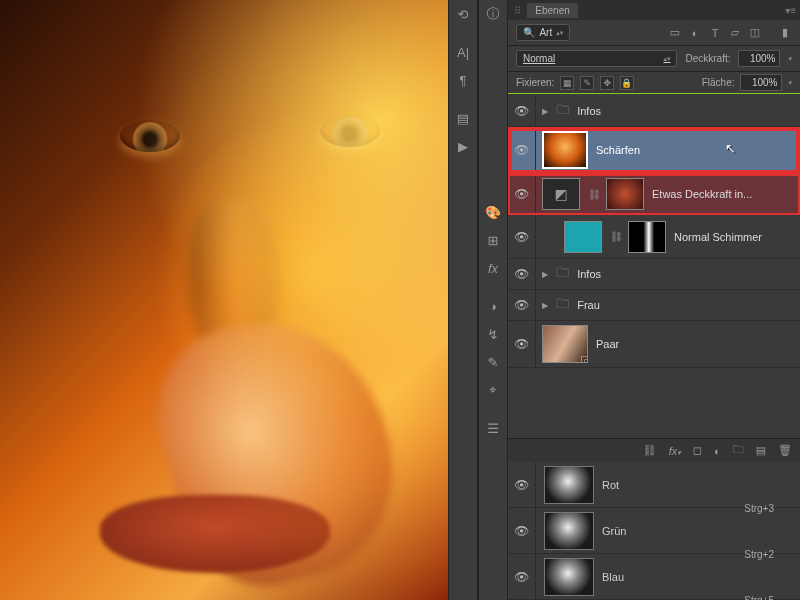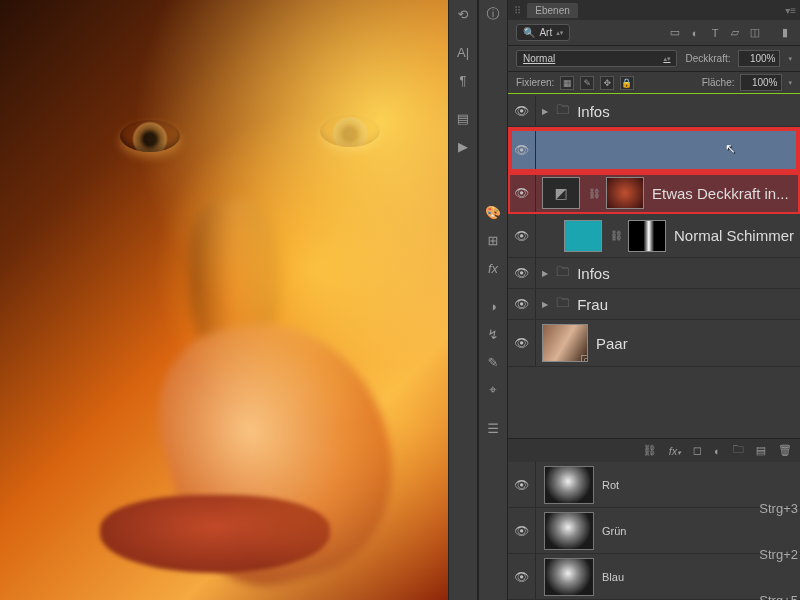--- a/index.html
+++ b/index.html
@@ -49,35 +49,35 @@
     .thumb.sel { border: 2px solid #fff; }
     .thumb.big { width: 46px; height: 38px; }
     .thumb.fire { background: radial-gradient(circle at 50% 40%, #fcb659, #cf5a10, #190a03); }
     .thumb.teal { background: #1aa5b0; }
     .thumb.mask { background: linear-gradient(90deg, #000, #000 40%, #fff 55%, #000 70%); }
     .thumb.adj { background: #2a2a2a; display: flex; align-items: center; justify-content: center; color: #999; font-size: 14px; }
     .thumb.paar { background: linear-gradient(120deg, #8b5f46, #d9b194, #3a2416); }
     .link-ic { width: 10px; color: #999; font-size: 10px; }
     .fold-tgl { color: #999; font-size: 8px; }
     .fold-ic { color: #888; font-size: 13px; }
-    .layer-name { font-size: 15px; color: #ddd; }
+    .layer-name { font-size: 11px; color: #ddd; }
     .layer-row.highlighted .layer-name { color: #fff; }
     
     .cursor { position: absolute; right: 64px; top: 14px; font-size: 13px; color: #fff; text-shadow: 1px 1px 1px #000; pointer-events: none; }
     
     .bottom-icons { height: 24px; display: flex; align-items: center; justify-content: flex-end; padding: 0 8px; gap: 12px; font-size: 11px; color: #999; background: #343434; border-top: 1px solid #222; }
     
     .channels-head { height: 20px; background: #2e2e2e; display: flex; align-items: center; gap: 10px; padding: 0 8px; font-size: 10px; color: #aaa; border-top: 1px solid #222; }
     .channels-head .tab { background: #454545; padding: 2px 8px; border-radius: 2px 2px 0 0; }
     .channels-head .tab.inactive { background: transparent; color: #888; }
     
     .ch-row { display: flex; align-items: center; height: 46px; border-bottom: 1px solid #2d2d2d; }
     .ch-thumb { width: 50px; height: 38px; margin: 0 8px; border: 1px solid #777; background: radial-gradient(circle at 48% 40%, #eee, #888 30%, #1a1a1a 70%); }
     .ch-name { font-size: 11px; color: #ccc; flex: 1; }
-    .ch-short { font-size: 13px; color: #aaa; padding-right: 2px; margin-top: 48px; }
+    .ch-short { font-size: 10px; color: #aaa; padding-right: 26px; margin-top: 48px; }
   </style>
 </head>
 <body>
 
 <div class="canvas">
   <div class="face">
     <div class="eye"></div>
     <div class="eye eye2"></div>
     <div class="nose"></div>
     <div class="hand"></div>
@@ -160,20 +160,24 @@
       <div class="vis">👁</div>
       <div class="layer-body">
         <span class="fold-tgl">▶</span>
         <span class="fold-ic">🗀</span>
         <span class="layer-name">Infos</span>
       </div>
     </div>
 
     <div class="layer-row highlighted" style="min-height:46px;">
       <div class="vis">👁</div>
+      <div class="layer-body">
+        <div class="thumb big sel fire"></div>
+        <span class="layer-name">Schärfen</span>
+      </div>
       <span class="cursor">↖</span>
     </div>
 
     <div class="layer-row highlighted2">
       <div class="vis">👁</div>
       <div class="layer-body">
         <div class="thumb adj">◩</div>
         <span class="link-ic">⛓</span>
         <div class="thumb" style="background:radial-gradient(circle at 50% 50%,#c05030,#3a1010);"></div>
         <span class="layer-name">Etwas Deckkraft in...</span>

